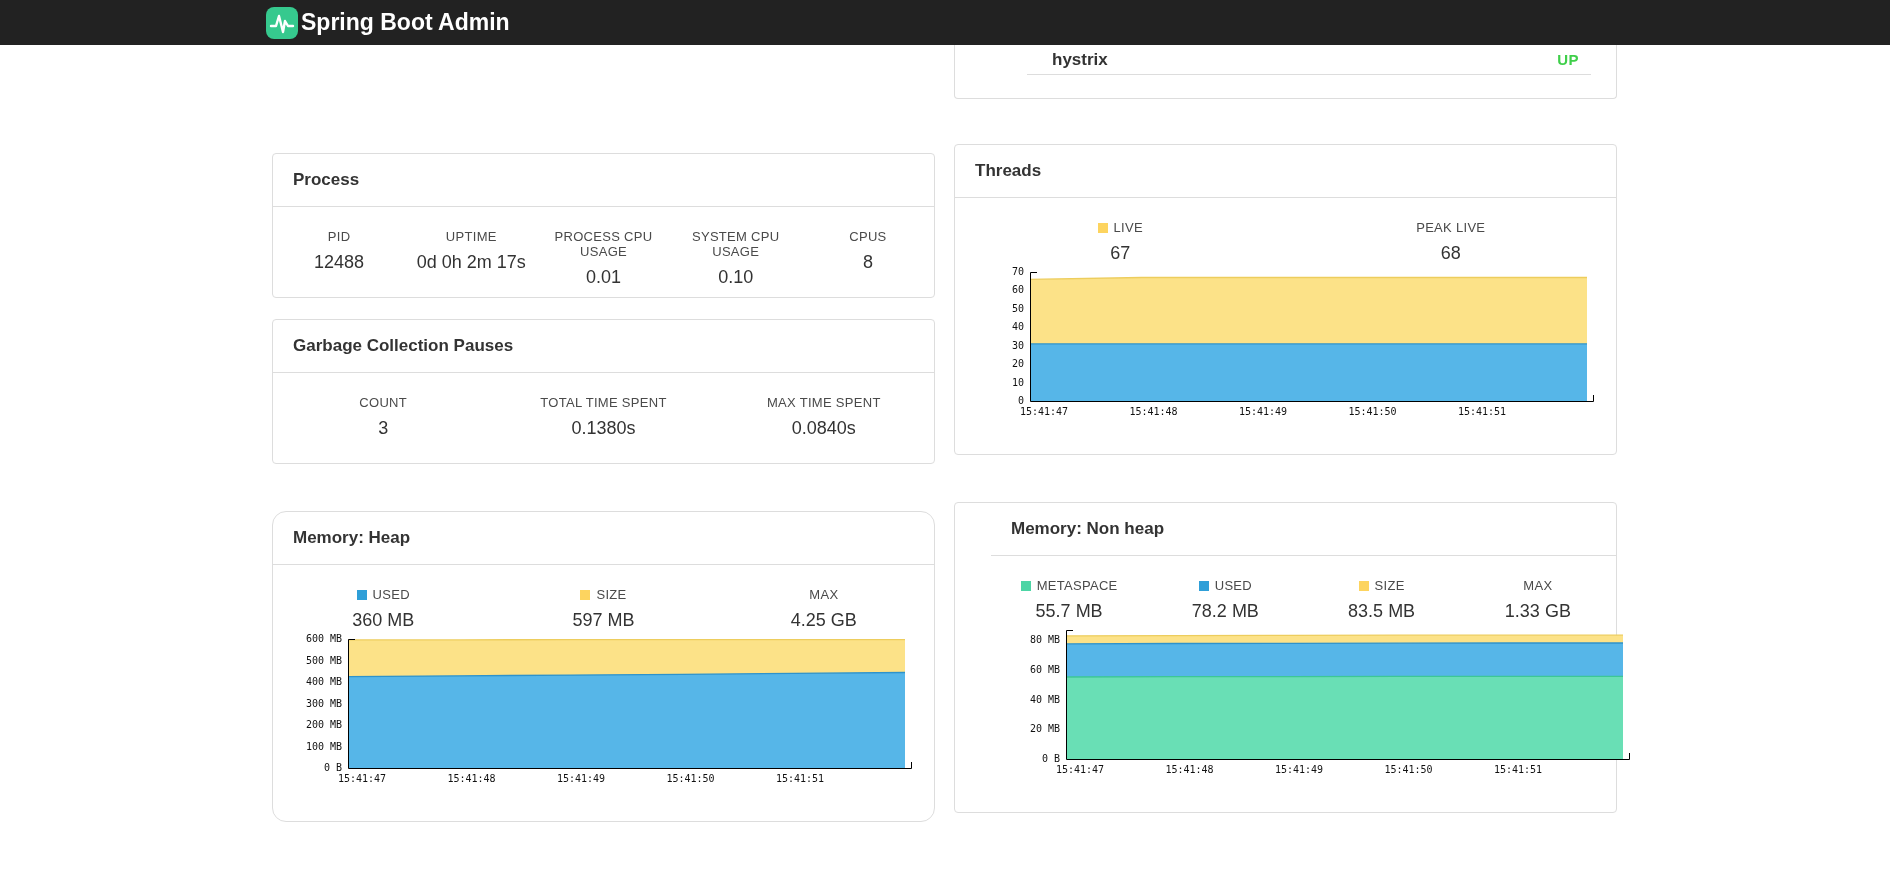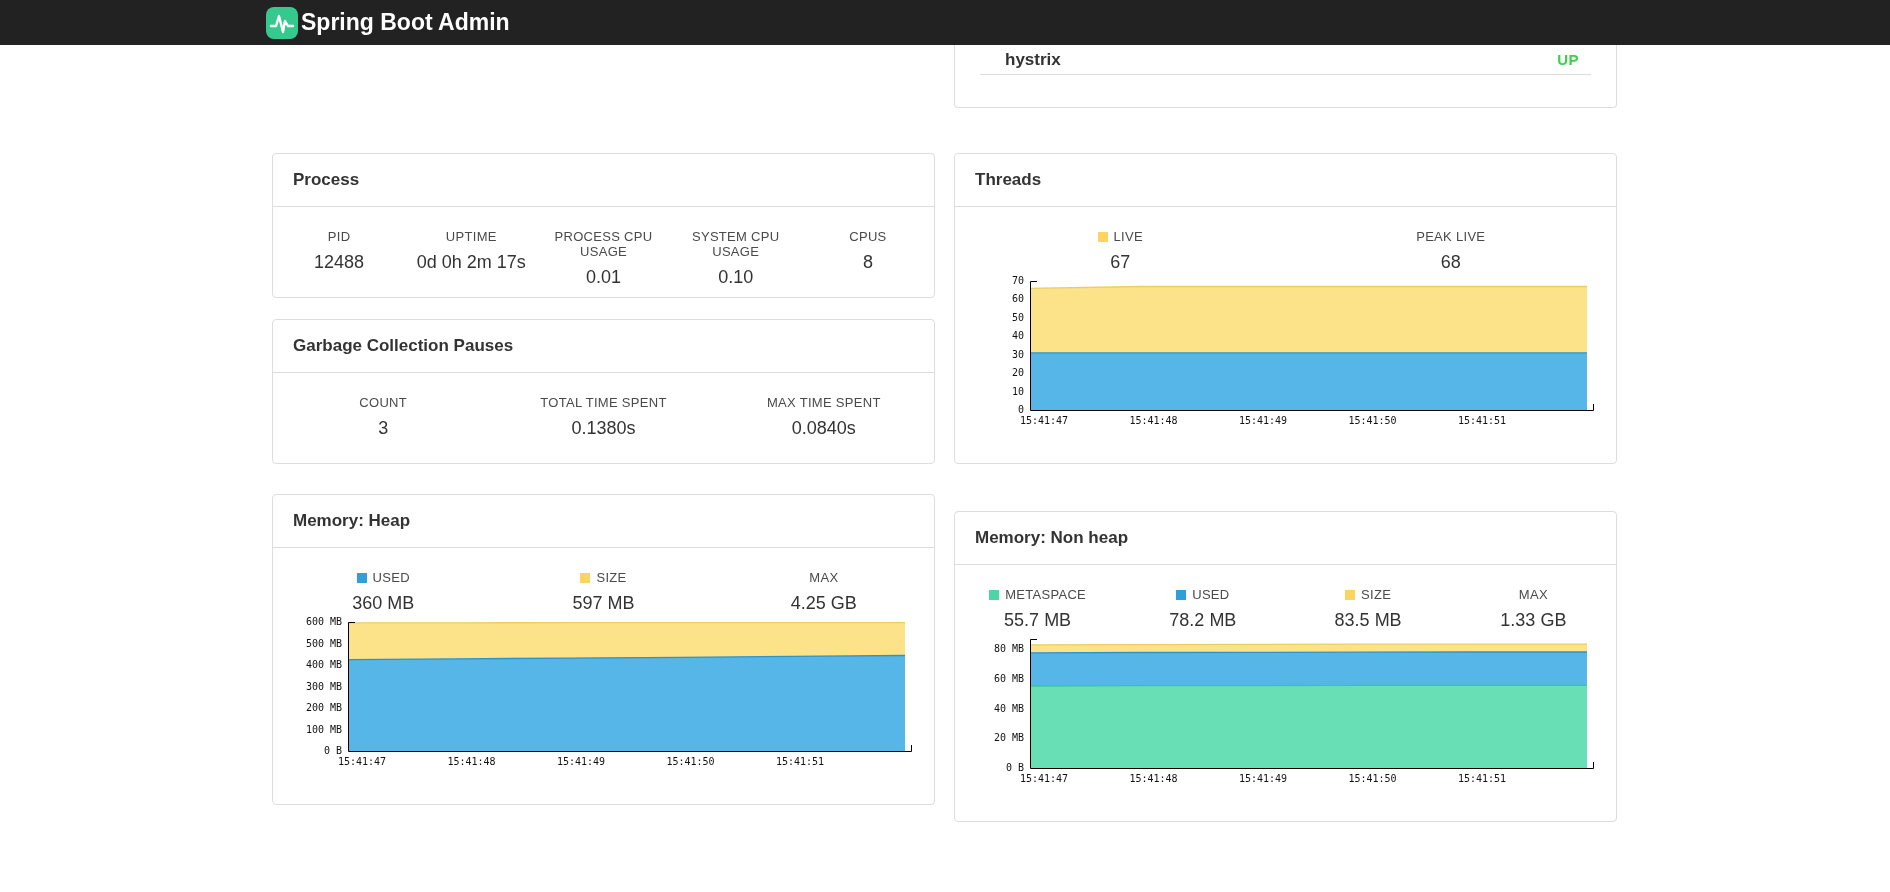--- a/index.html
+++ b/index.html
@@ -19,33 +19,33 @@
 
   
   .container { width:1346px; margin:0 auto; display:flex; gap:19px; align-items:flex-start; }
   .col { width:663px; }
 
   .panel { background:#fff; border:1px solid #ddd; border-radius:4px; }
   .panel-heading { height:53px; display:flex; align-items:center; padding:0 20px;
                    border-bottom:1px solid #ddd; font-size:17px; font-weight:bold; color:#333; }
 
   
-  .partial-panel { border-top:none; border-radius:0 0 4px 4px; height:63px; }
+  .partial-panel { border-top:none; border-radius:0 0 4px 4px; height:54px;padding-left:47px; }
   .app-row { margin:0 25px; height:30px; border-bottom:1px solid #ddd;
              display:flex; align-items:center; justify-content:space-between;
              padding:0 12px 0 25px; }
   .app-name { font-size:17px; font-weight:bold; color:#333; text-decoration:none; cursor:pointer; }
   .status-badge { font-size:15px; font-weight:bold; letter-spacing:.5px; }
 
   
   .process-panel  { height:145px; margin-top:108px; }
   .gc-panel       { height:145px; margin-top:21px;  }
-  .heap-panel     { height:311px; margin-top:30px;  }
+  .heap-panel     { height:311px; margin-top:47px;border-radius:14px;  }
   .threads-panel  { height:311px; margin-top:45px;  }
-  .nonheap-panel  { height:311px; margin-top:47px;  }
+  .nonheap-panel  { height:311px; margin-top:47px;padding-left:36px;  }
 
   
   .metrics { display:flex; padding-top:22px; height:64px; }
   .metric { flex:1; text-align:center; }
   .metric-label { font-size:13px; color:#4a4a4a; letter-spacing:.3px; line-height:15px; }
   .metric-value { font-size:18px; color:#333; margin-top:7px; line-height:22px; }
   .swatch { display:inline-block; width:10px; height:10px; margin-right:6px; vertical-align:-1px; }
 
   
   .chart { display:block; margin-left:9px; }

